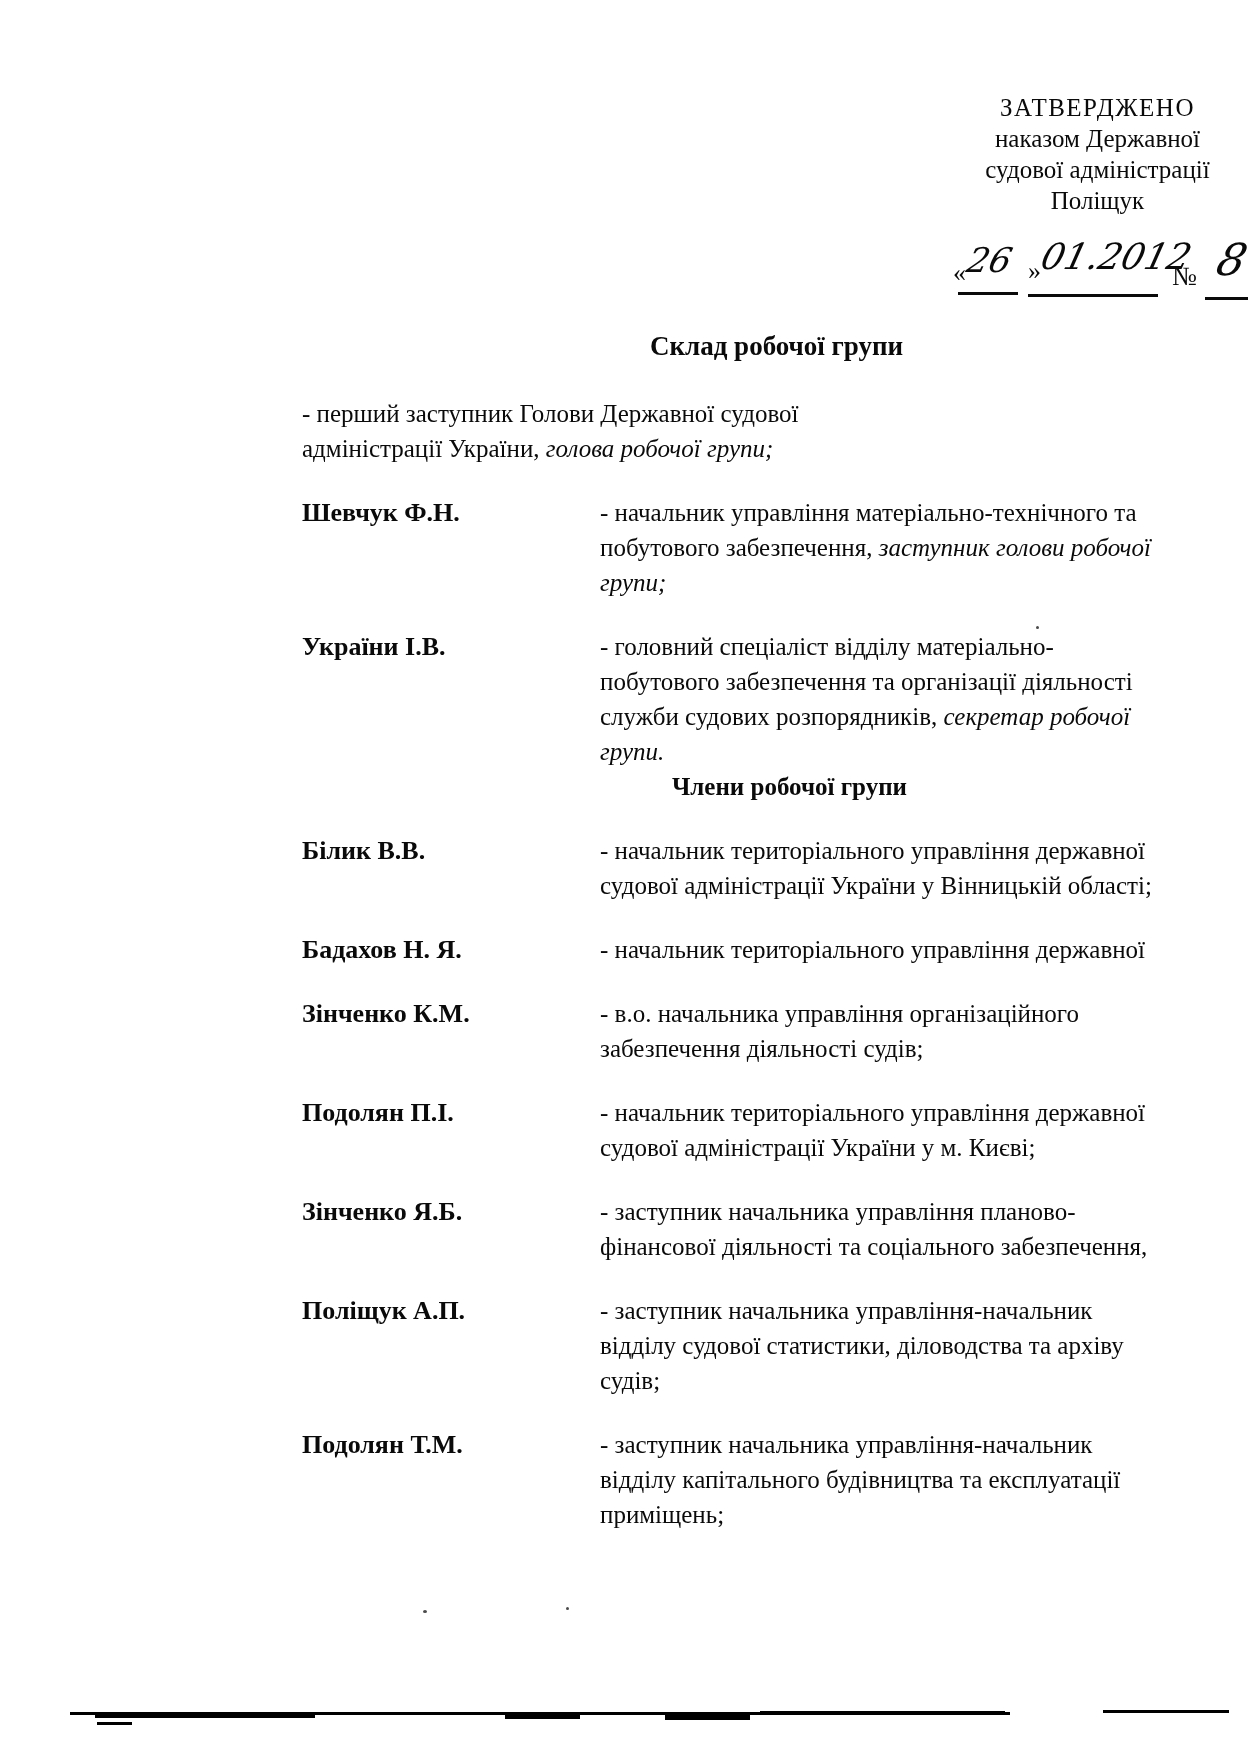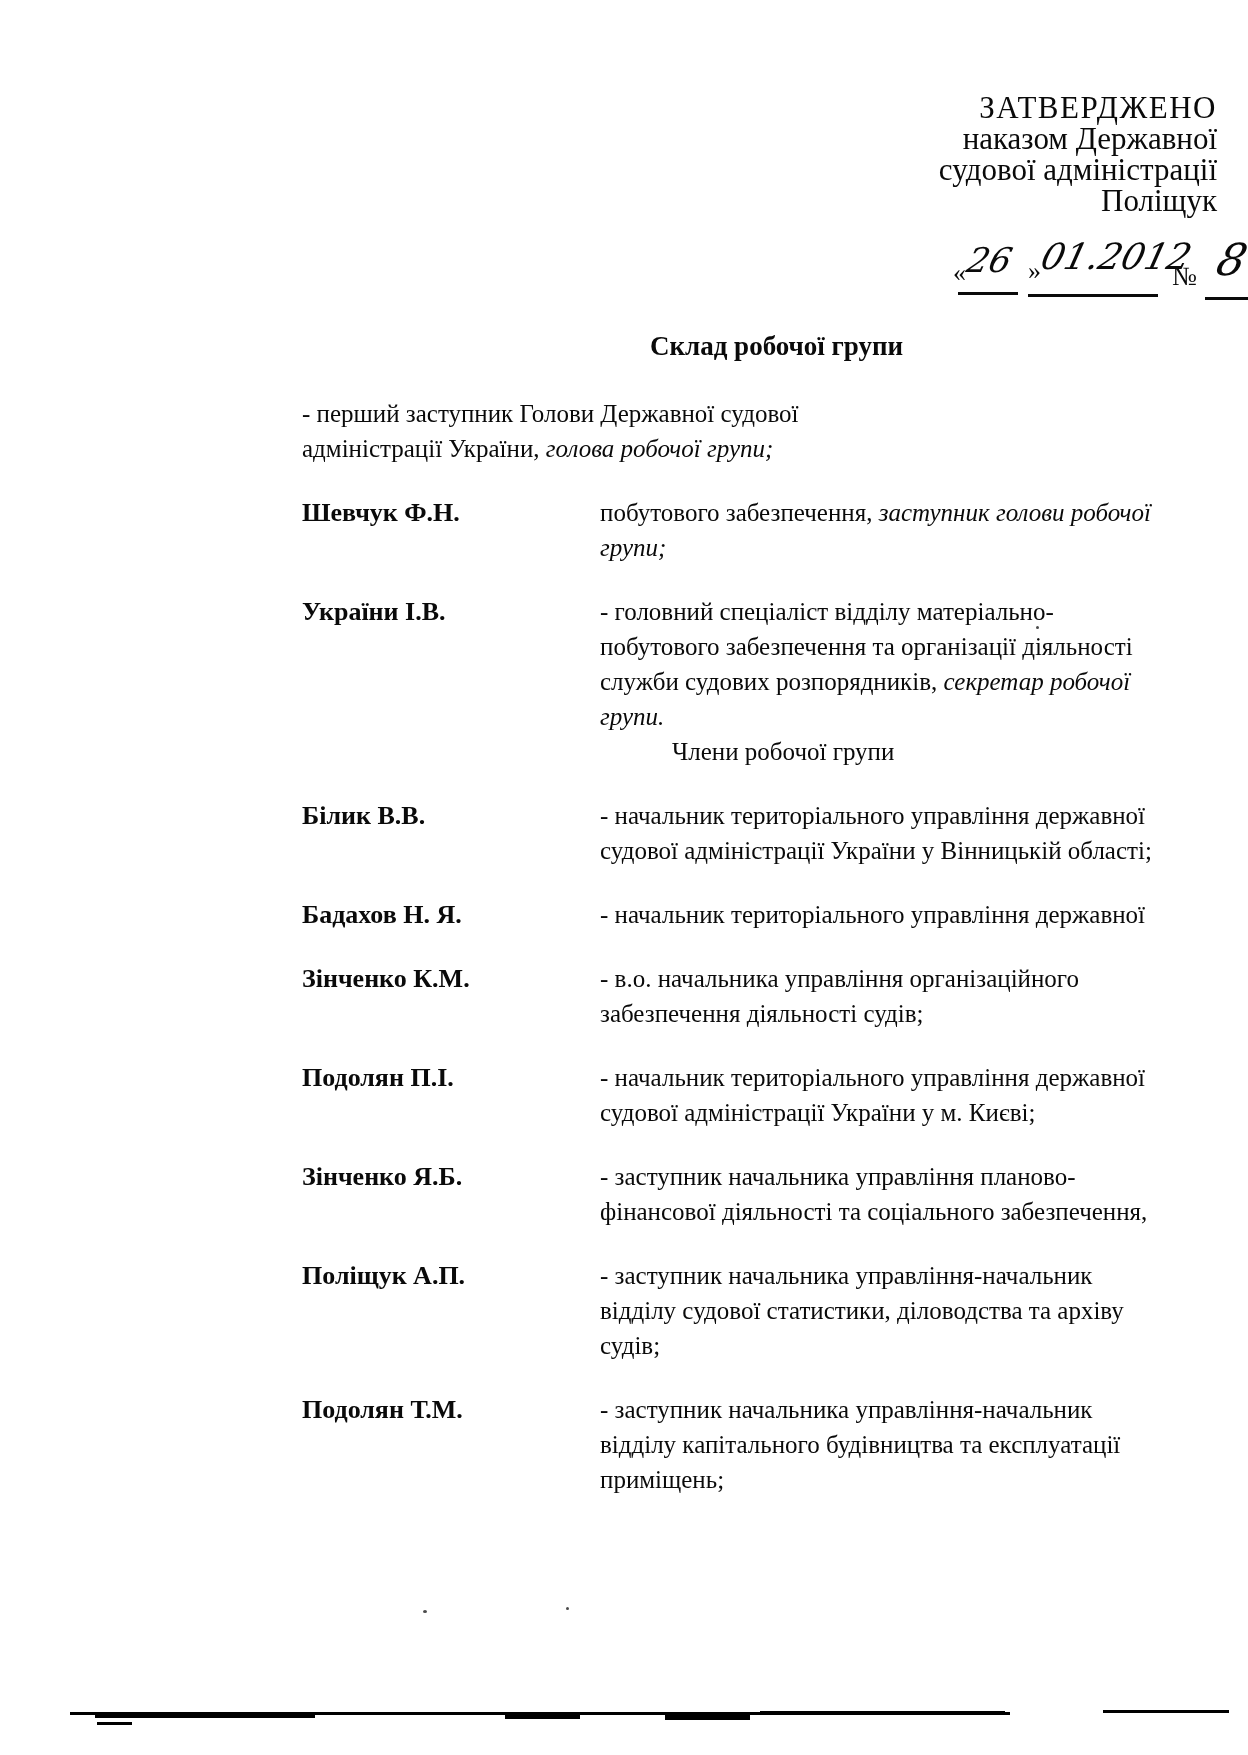--- a/index.html
+++ b/index.html
@@ -12,25 +12,25 @@
     width: 1248px;
     height: 1755px;
     background: #ffffff;
     font-family: "Liberation Serif", "DejaVu Serif", serif;
     color: #0a0a0a;
     overflow: hidden;
   }
   
   .approval {
     position: absolute;
-    left: 922px;
+    left: 950px;
     top: 92px;
     width: 295px;
-    text-align: right;
-    font-size: 31px;
+    text-align: center;
+    font-size: 25px;
     line-height: 31px;
     white-space: nowrap;
   }
   .approval .l0 { letter-spacing: 1.5px; }
 
   
   .date-row {
     position: absolute;
     left: 920px;
     top: 232px;
@@ -130,32 +130,33 @@
   <div class="entries" id="entries">
       <div class="entry">
         <div class="entry-desc">
           <div class="desc-line"><span>- перший заступник Голови Державної судової</span></div>
           <div class="desc-line"><span>адміністрації України, </span><span class="it">голова робочої групи;</span></div>
         </div>
       </div>
       <div class="entry">
         <div class="entry-name">Шевчук Ф.Н.</div>
         <div class="entry-desc">
+          <div class="desc-line"><span>- начальник управління матеріально-технічного та</span></div>
           <div class="desc-line"><span>побутового забезпечення, </span><span class="it">заступник голови робочої</span></div>
           <div class="desc-line"><span class="it">групи;</span></div>
         </div>
       </div>
       <div class="entry">
         <div class="entry-name">України І.В.</div>
         <div class="entry-desc">
           <div class="desc-line"><span>- головний спеціаліст відділу матеріально-</span></div>
           <div class="desc-line"><span>побутового забезпечення та організації діяльності</span></div>
           <div class="desc-line"><span>служби судових розпорядників, </span><span class="it">секретар робочої</span></div>
           <div class="desc-line"><span class="it">групи.</span></div>
-          <div class="desc-line" style="padding-left: 72px;"><span>Члени робочої групи</span></div>
+          <div class="desc-line" style="padding-left: 72px; font-weight: bold;"><span>Члени робочої групи</span></div>
         </div>
       </div>
       <div class="entry">
         <div class="entry-name">Білик В.В.</div>
         <div class="entry-desc">
           <div class="desc-line"><span>- начальник територіального управління державної</span></div>
           <div class="desc-line"><span>судової адміністрації України у Вінницькій області;</span></div>
         </div>
       </div>
       <div class="entry">

